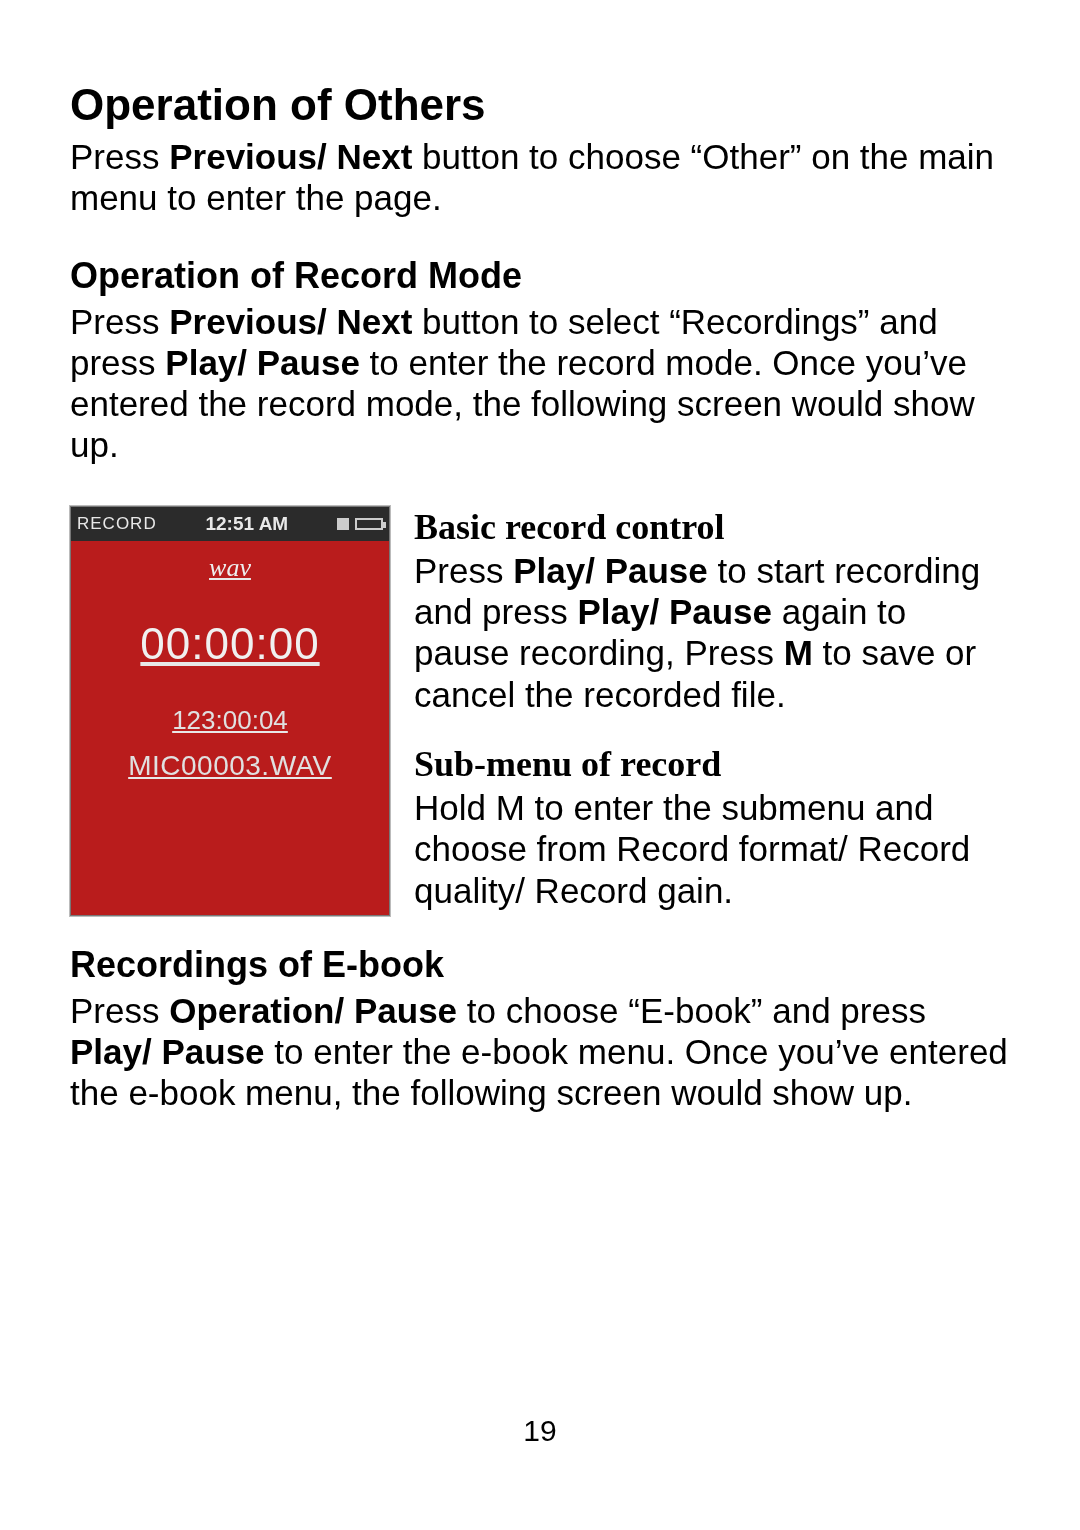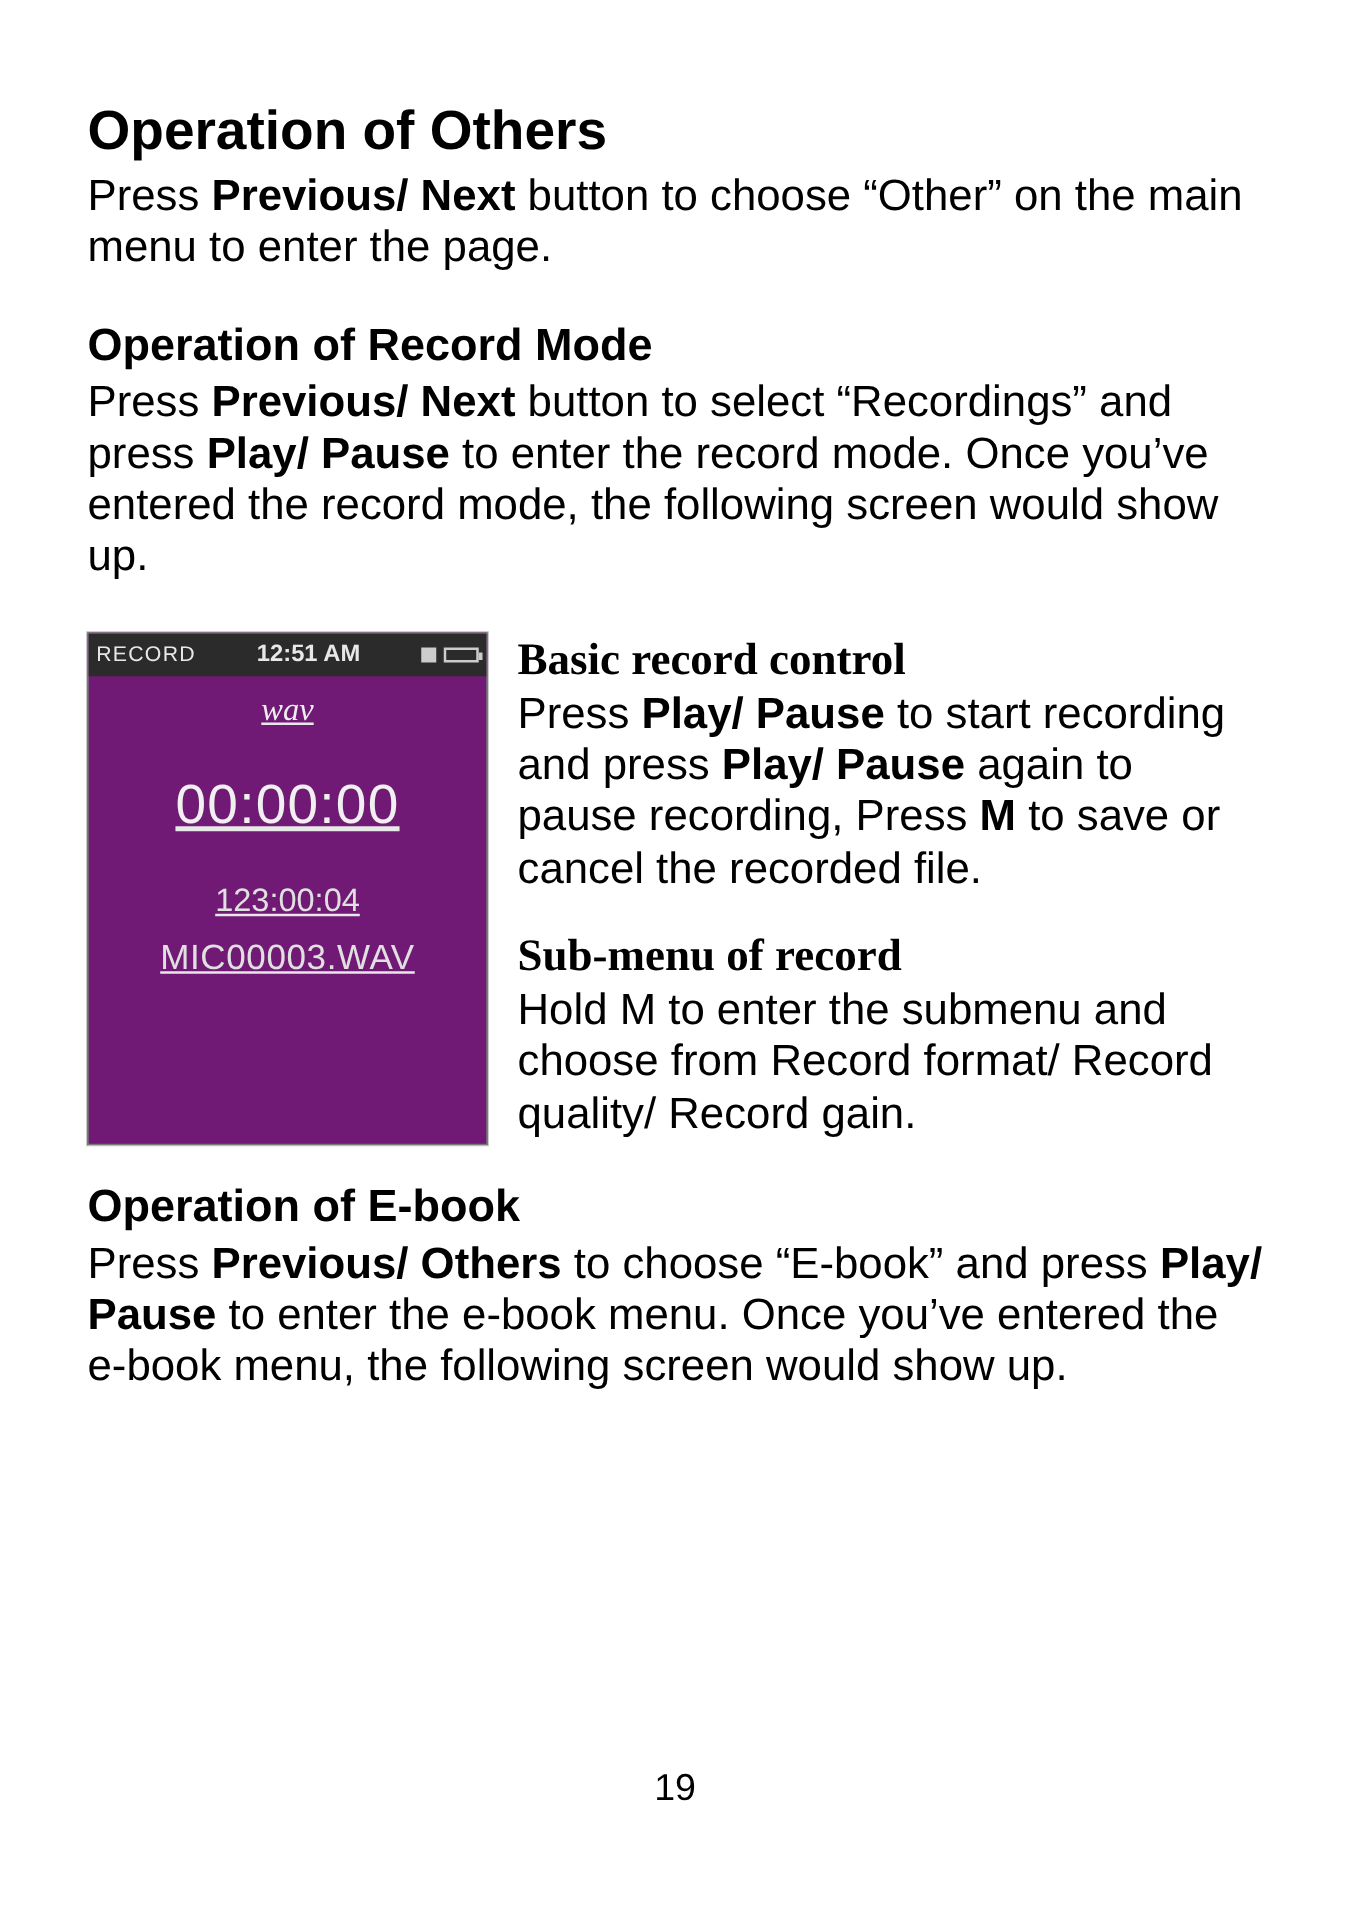--- a/index.html
+++ b/index.html
@@ -19,21 +19,21 @@
   .bold { font-weight: bold; }
   .row {
     display: flex;
     align-items: flex-start;
     margin-top: 40px;
     gap: 24px;
   }
   .screenshot {
     width: 320px;
     height: 410px;
-    background: #701a75;
+    background: #b91c1c;
     border: 1px solid #777;
     display: flex;
     flex-direction: column;
     color: #ddd;
     font-family: Arial, sans-serif;
     box-shadow: 0 0 0 1px #bbb;
   }
   .status-bar {
     display: flex;
     align-items: center;
@@ -115,18 +115,18 @@
     <p class="para">
       <span>Press </span><span class="bold">Play/ Pause</span><span> to start recording and press </span><span class="bold">Play/ Pause</span><span> again to pause recording, Press </span><span class="bold">M</span><span> to save or cancel the recorded file.</span>
     </p>
     <div class="block2">
       <div class="h3">Sub-menu of record</div>
       <p class="para">Hold M to enter the submenu and choose from Record format/ Record quality/ Record gain.</p>
     </div>
   </div>
 </div>
 
-<div class="h2" style="margin-top:28px;">Operation of E-book</div>
+<div class="h2" style="margin-top:28px;">Recordings of E-book</div>
 <p class="para">
-  <span>Press </span><span class="bold">Previous/ Others</span><span> to choose “E-book” and press </span><span class="bold">Play/ Pause</span><span> to enter the e-book menu. Once you’ve entered the e-book menu, the following screen would show up.</span>
+  <span>Press </span><span class="bold">Operation/ Pause</span><span> to choose “E-book” and press </span><span class="bold">Play/ Pause</span><span> to enter the e-book menu. Once you’ve entered the e-book menu, the following screen would show up.</span>
 </p>
 
 <div class="page-num">19</div>
 
 </body></html>

